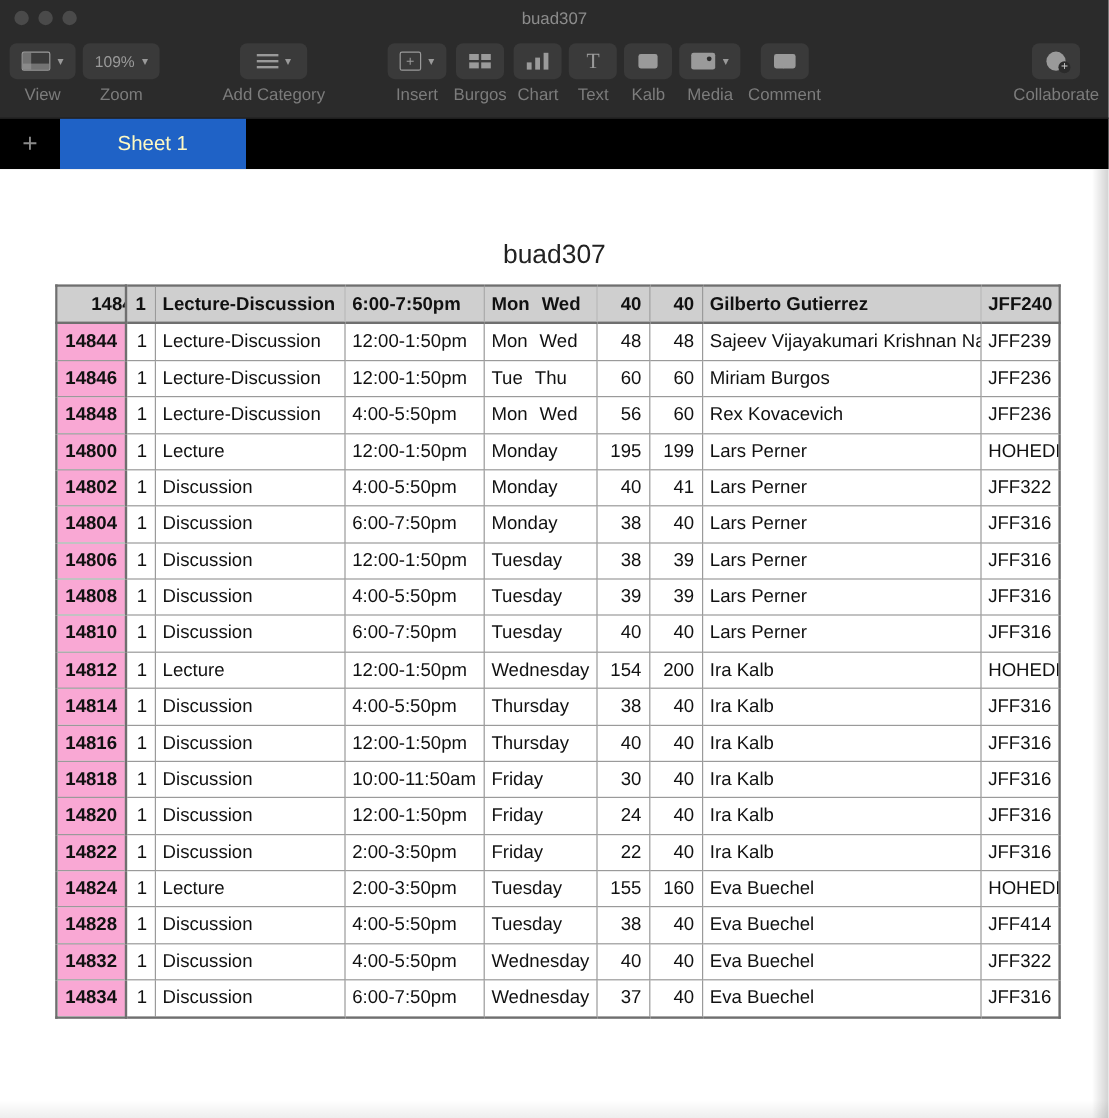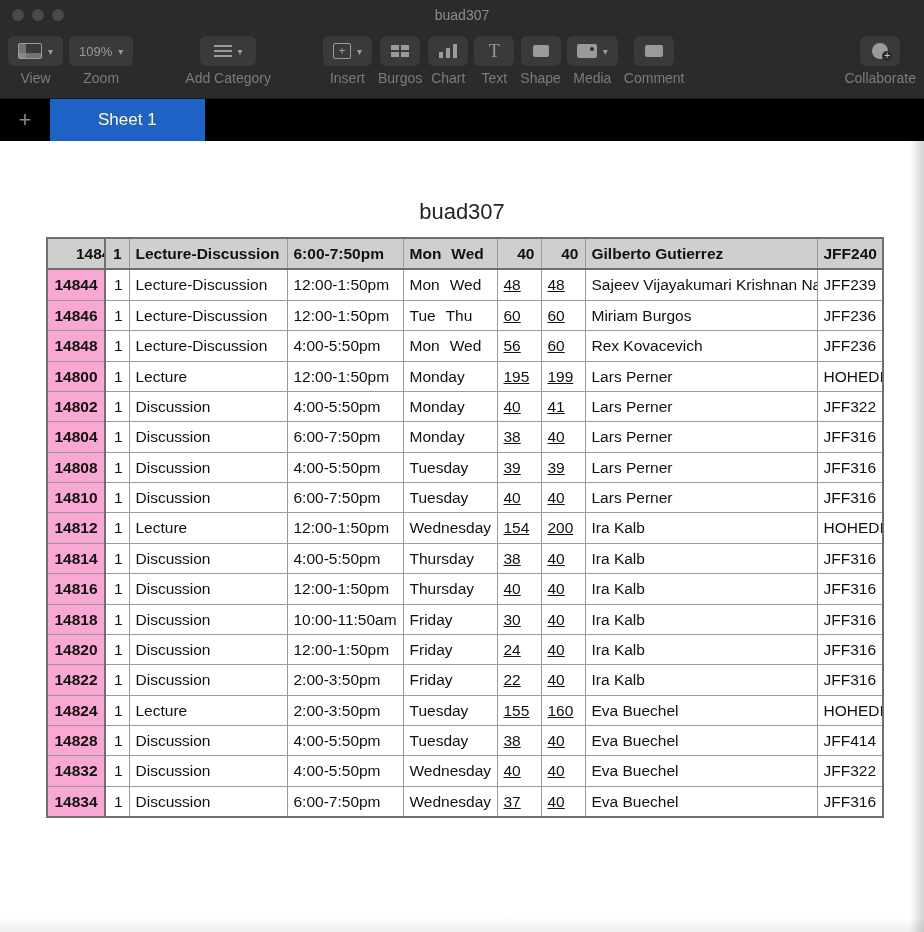--- a/index.html
+++ b/index.html
@@ -202,21 +202,21 @@
   .tbl td.rh {
     background:#f9a8d4;
     font-weight:700;
     border-right: 2px solid #6f6f6f;
     text-align: center;
   }
   .tbl thead th.rh-h {
     border-right: 2px solid #6f6f6f;
     padding-left: 28px;
   }
-  .tbl td.num { text-align: left; text-decoration: underline; }
+  .tbl td.num { text-align: right; }
   .tbl td.c2  { text-align: right; }
 
   .day-pair span { display:inline-block; }
   .day-gap { display:inline-block; width:10px; }
 
 </style>
 </head>
 <body>
 
 <div class="window">
@@ -297,21 +297,21 @@
       <div class="tb-btn">
         <span class="ico ico-T">T</span>
       </div>
       <div class="tb-label">Text</div>
     </div>
 
     <div class="tb-group">
       <div class="tb-btn">
         <span class="ico ico-square"></span>
       </div>
-      <div class="tb-label">Shape</div>
+      <div class="tb-label">Kalb</div>
     </div>
 
     <div class="tb-group">
       <div class="tb-btn">
         <span class="ico ico-photo"></span>
         <span class="tb-caret">▾</span>
       </div>
       <div class="tb-label">Media</div>
     </div>
 
@@ -435,20 +435,31 @@
             <td class="c2">1</td>
             <td>Discussion</td>
             <td>6:00-7:50pm</td>
             <td>Monday</td>
             <td class="num">38</td>
             <td class="num">40</td>
             <td>Lars Perner</td>
             <td>JFF316</td>
           </tr>
           <tr>
+            <td class="rh">14806</td>
+            <td class="c2">1</td>
+            <td>Discussion</td>
+            <td>12:00-1:50pm</td>
+            <td>Tuesday</td>
+            <td class="num">38</td>
+            <td class="num">39</td>
+            <td>Lars Perner</td>
+            <td>JFF316</td>
+          </tr>
+          <tr>
             <td class="rh">14808</td>
             <td class="c2">1</td>
             <td>Discussion</td>
             <td>4:00-5:50pm</td>
             <td>Tuesday</td>
             <td class="num">39</td>
             <td class="num">39</td>
             <td>Lars Perner</td>
             <td>JFF316</td>
           </tr>

